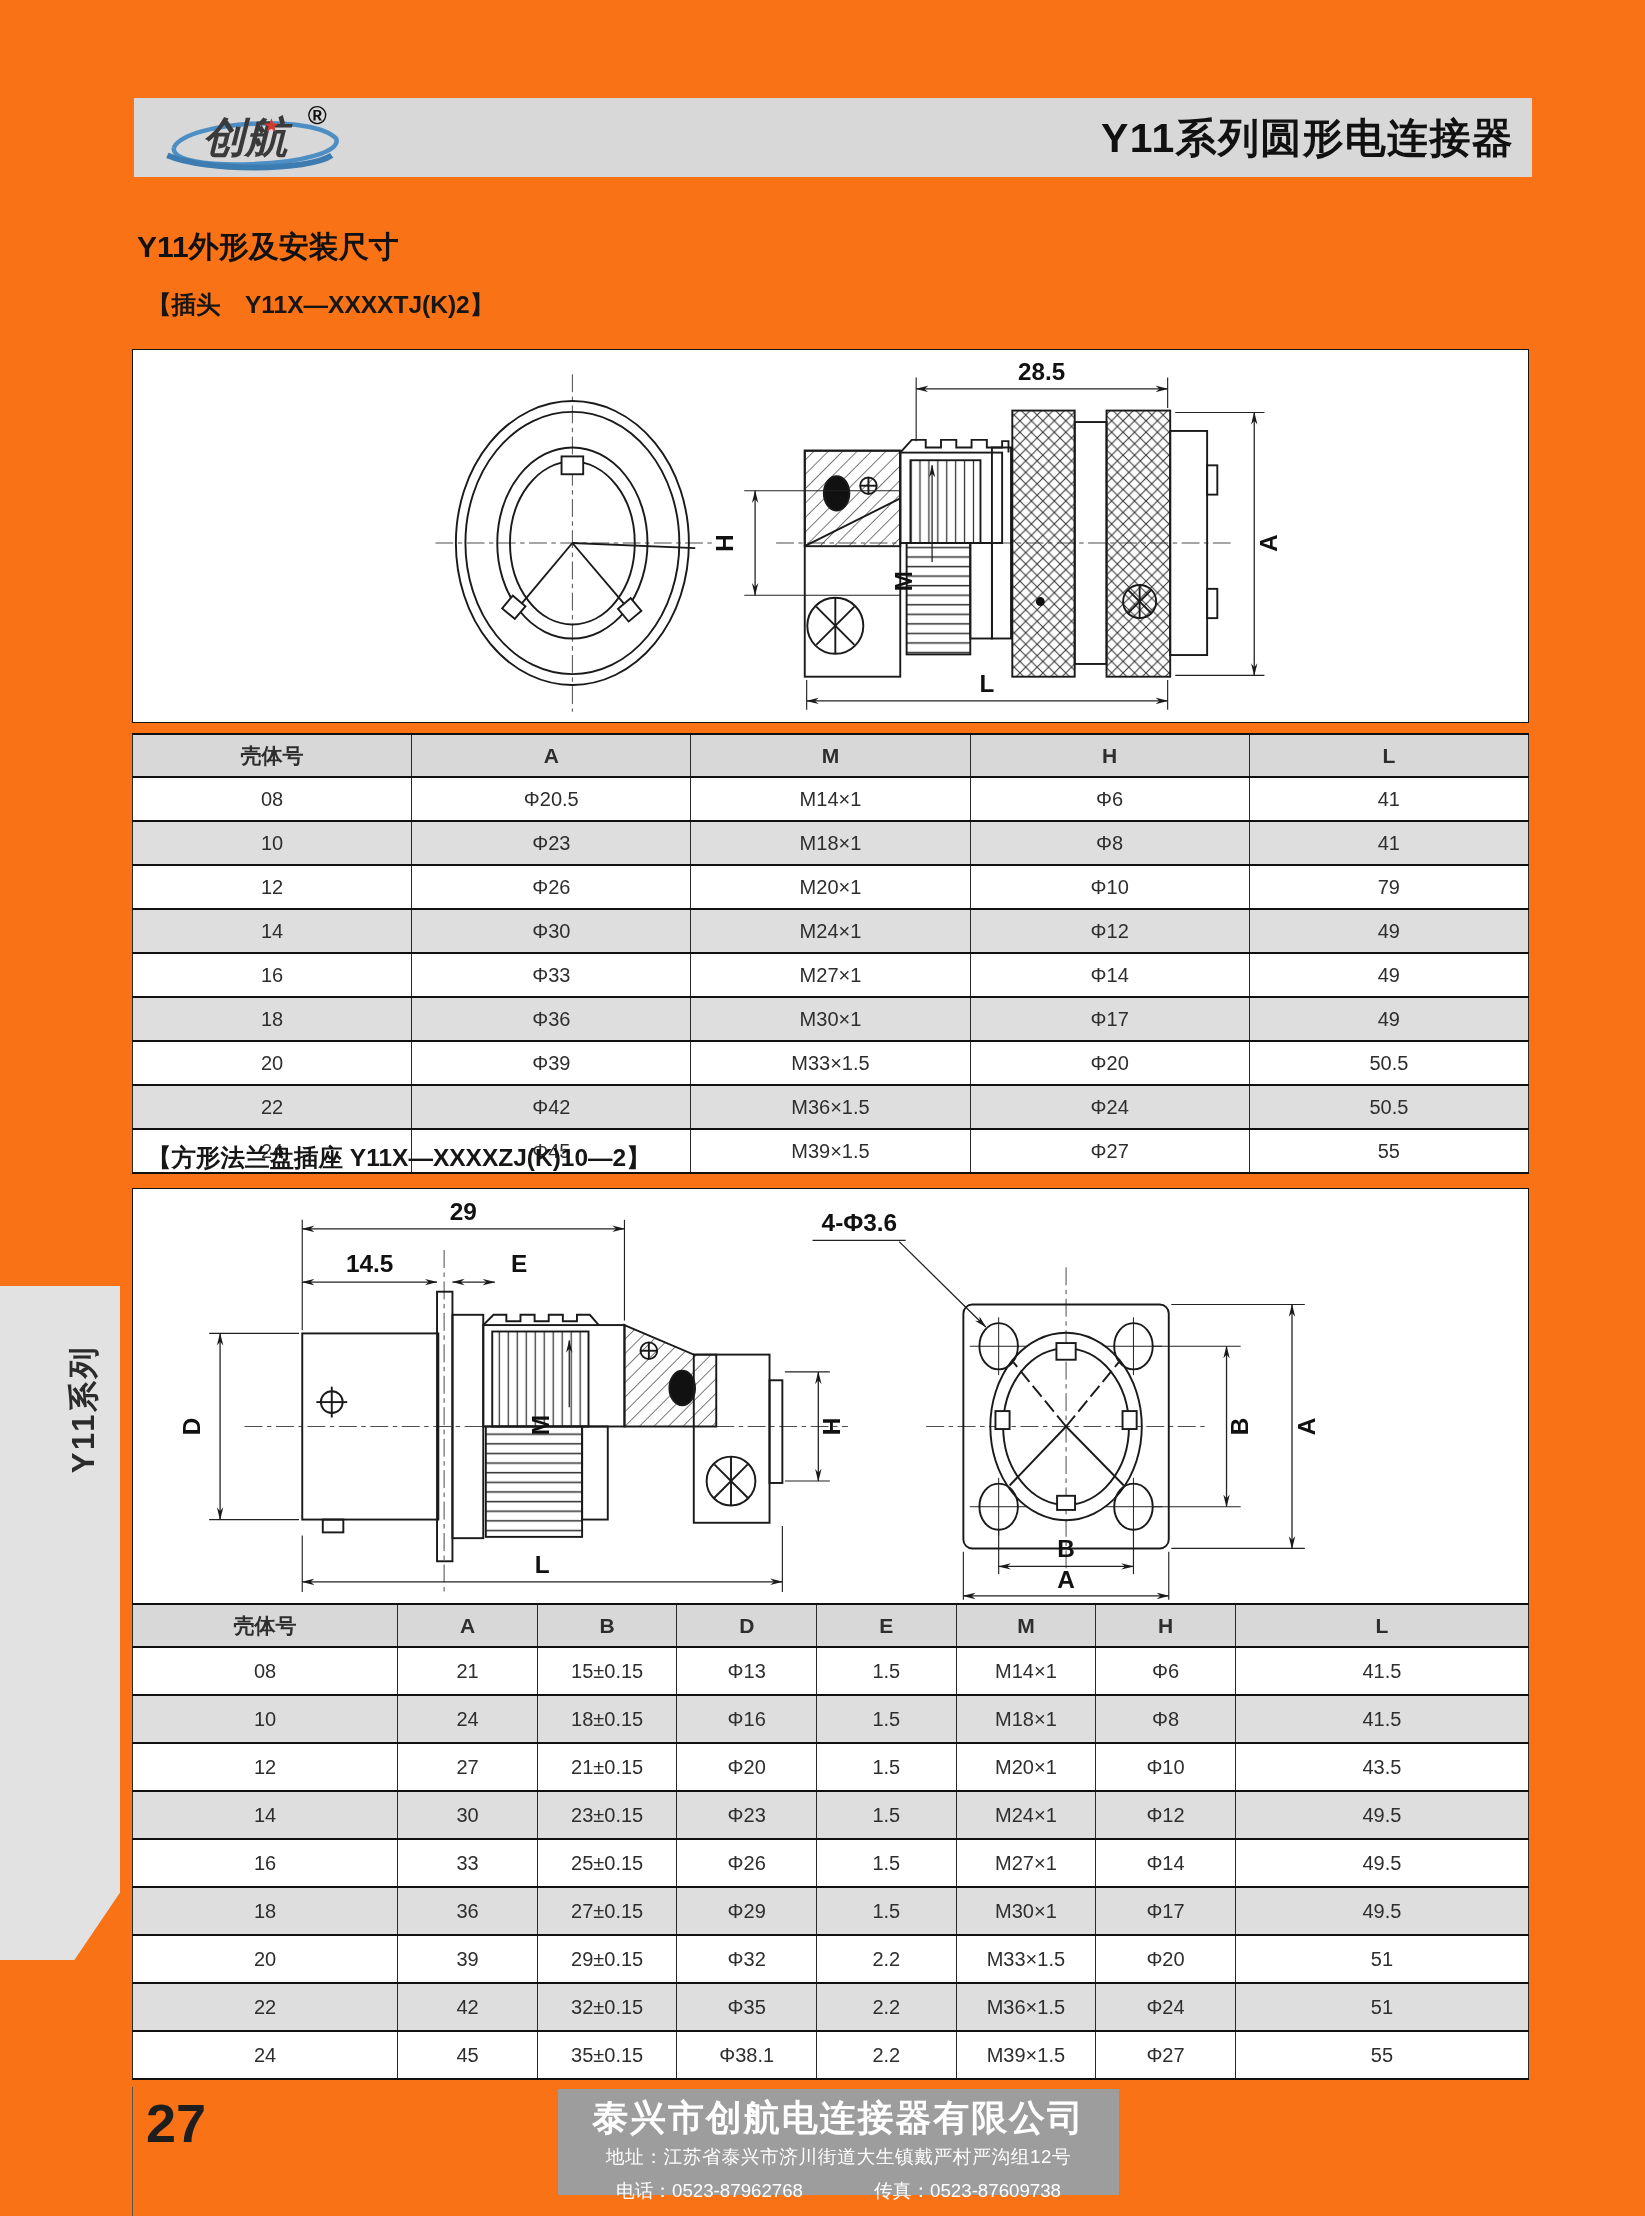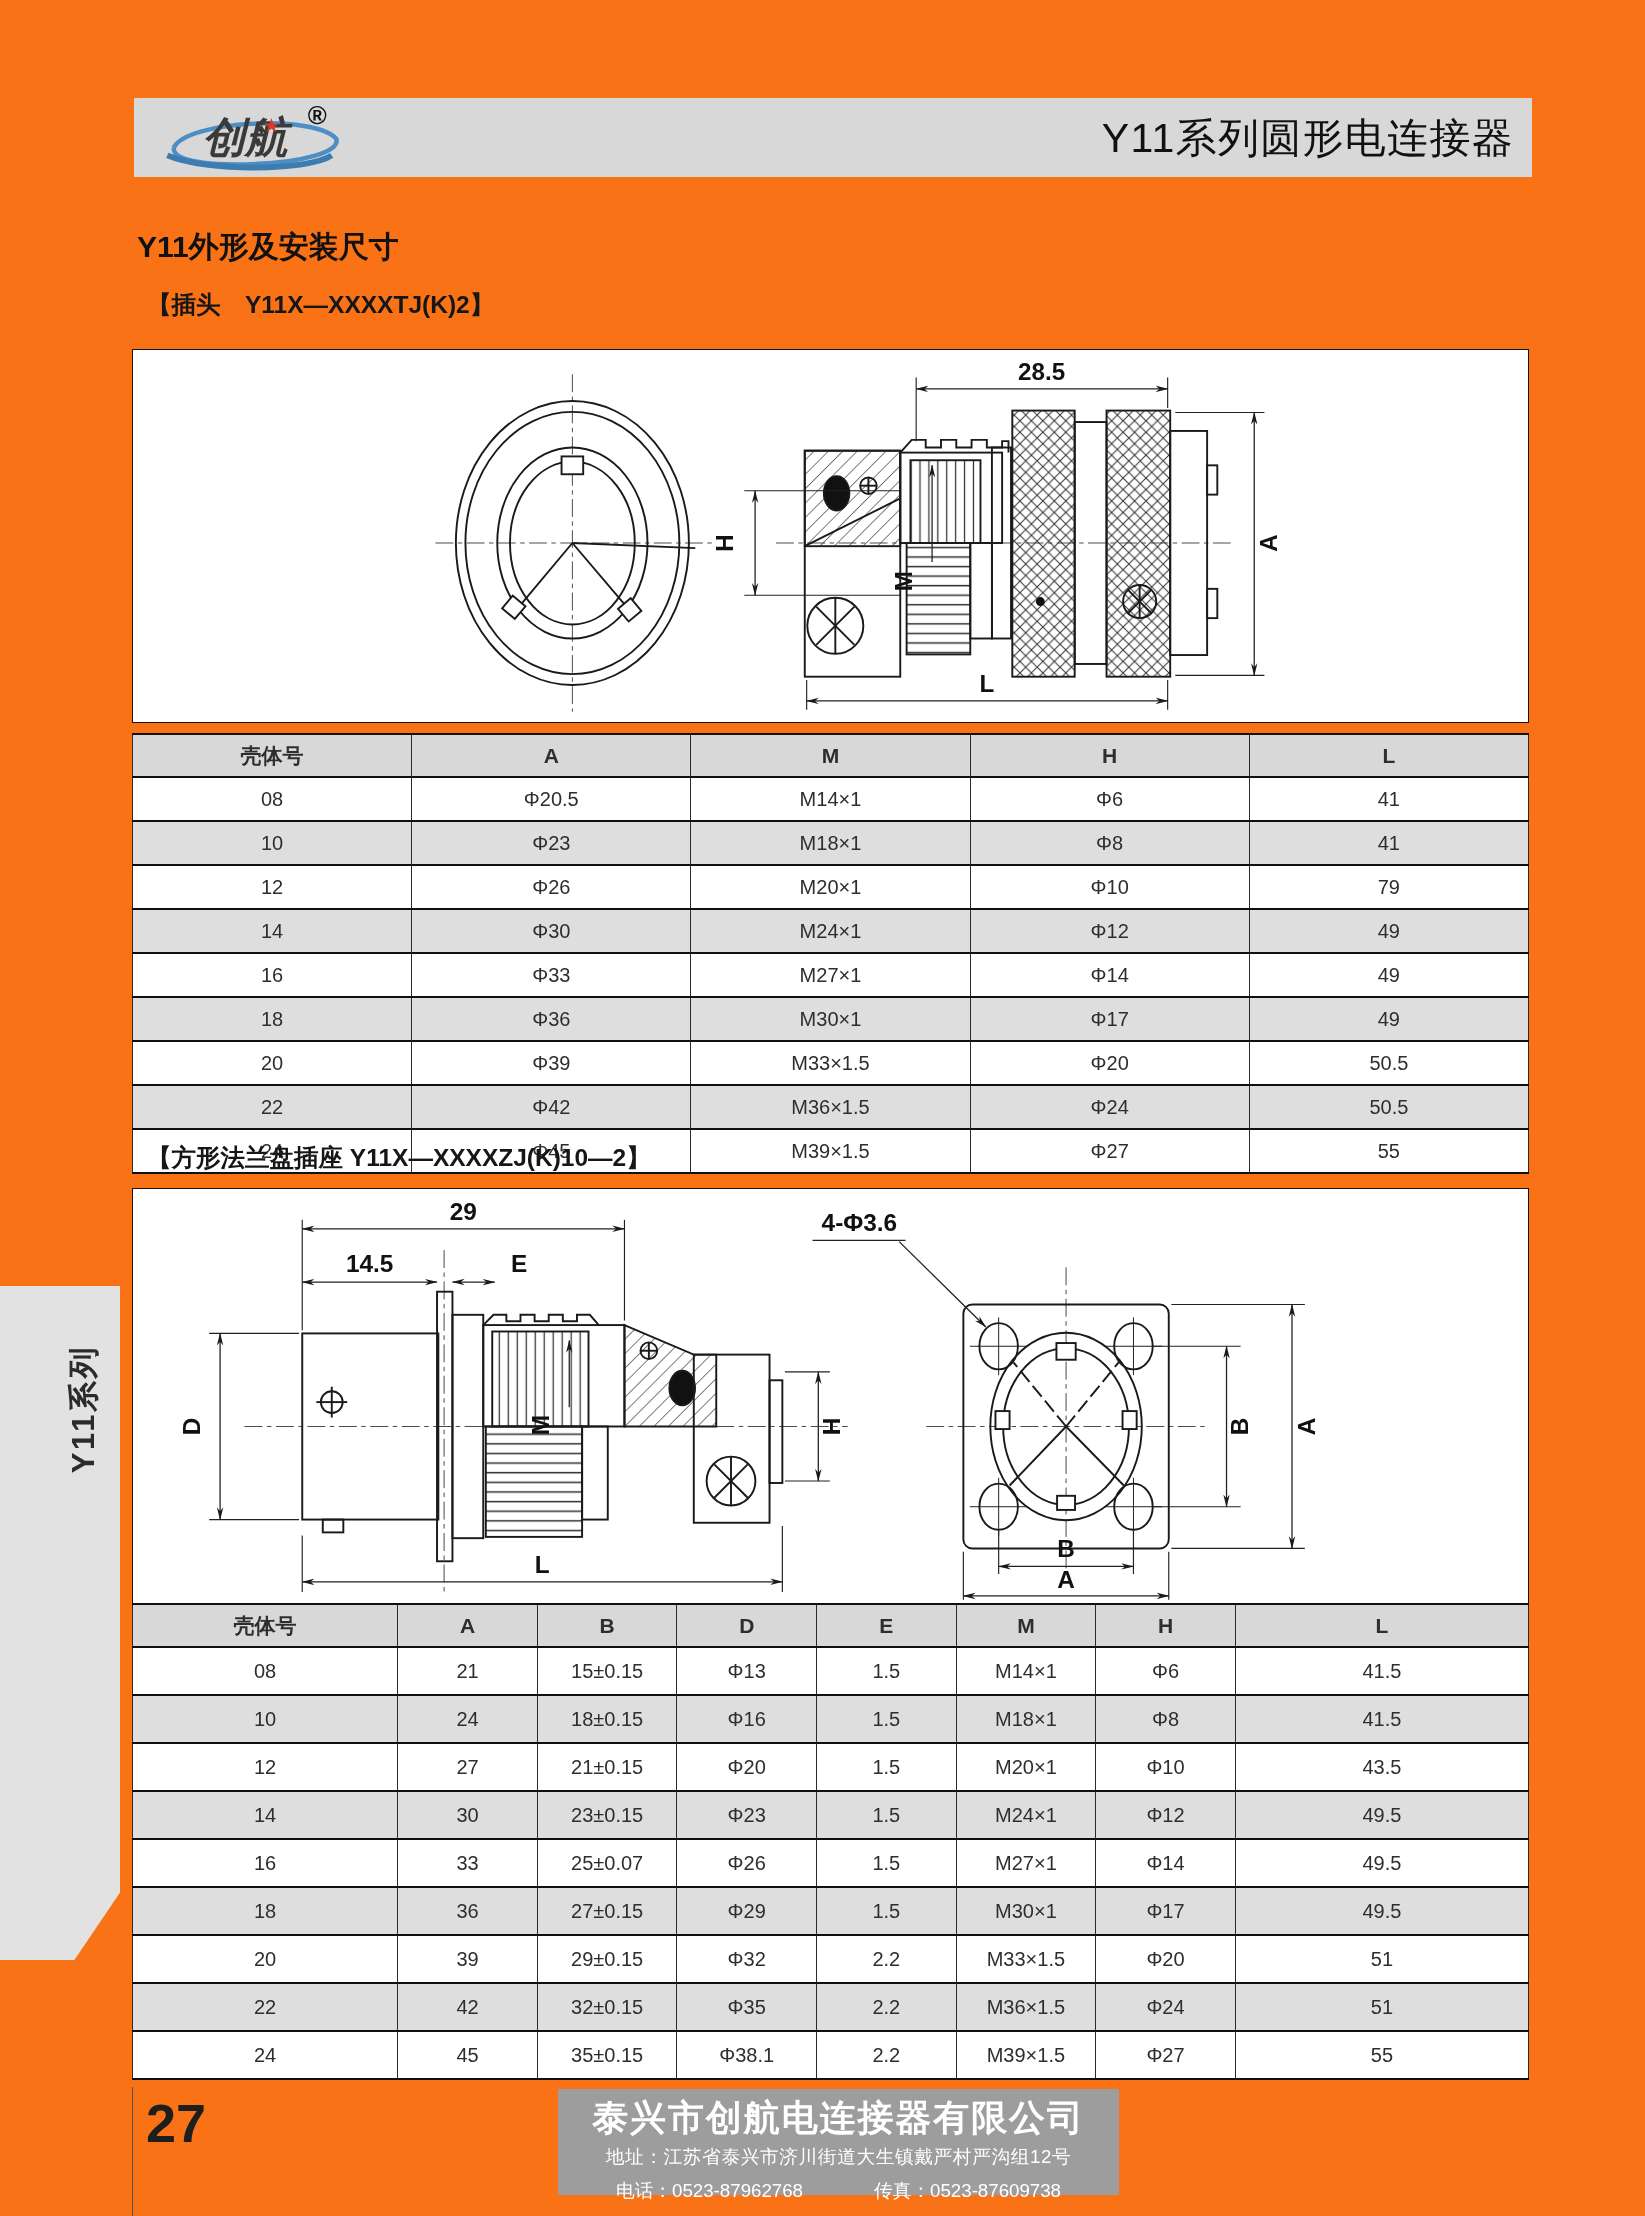--- a/index.html
+++ b/index.html
@@ -2,21 +2,21 @@
 <html style="--band: #d8d8d8; --table_header: #d8d8d8; --row_alt: #dedede; --footer_box: #9d9d9d; --sidebar: #e2e2e2; --logo_blue: #4d8fc4; --logo_red: #d8392b; --ink: #1c1c1c;font-size:10.3px"><head>
 <meta charset="utf-8">
 <style>
   html,body{margin:0;padding:0;background:#ffffff;}
   .page{position:relative;width:1645px;height:2216px;background:#f97316;overflow:hidden;
         font-family:"Liberation Sans","DejaVu Sans",sans-serif;color:var(--ink,#1c1c1c);}
 
   
   .band{position:absolute;left:134px;top:98px;width:1398px;height:79px;background:var(--band);}
   .band-title{position:absolute;right:18px;top:50%;transform:translateY(-50%);
-              font-size:41px;font-weight:400;letter-spacing:1.3px;color:#111;text-align:center;}
+              font-size:41px;font-weight:700;letter-spacing:1.3px;color:#111;text-align:center;}
   .logo{position:absolute;left:14px;top:2.6px;width:232px;height:74px;}
 
   
   .sec-title{position:absolute;left:137px;top:227px;font-size:30px;font-weight:800;color:#111;}
   .fig-cap{position:absolute;left:147px;font-size:24.5px;font-weight:700;color:#161616;}
   .cap1{top:288px;} .cap2{top:1141px;}
 
   
   .figbox{position:absolute;left:132px;width:1397px;border:1.9px solid #141414;background:#fff;box-sizing:border-box;}
   .fig1{top:349px;height:374px;padding-left:16px;} .fig2{top:1188px;height:416px;}
@@ -464,21 +464,21 @@
           <td>23±0.15</td>
           <td>Φ23</td>
           <td>1.5</td>
           <td>M24×1</td>
           <td>Φ12</td>
           <td>49.5</td>
         </tr>
         <tr>
           <td>16</td>
           <td>33</td>
-          <td>25±0.07</td>
+          <td>25±0.15</td>
           <td>Φ26</td>
           <td>1.5</td>
           <td>M27×1</td>
           <td>Φ14</td>
           <td>49.5</td>
         </tr>
         <tr class="alt">
           <td>18</td>
           <td>36</td>
           <td>27±0.15</td>

